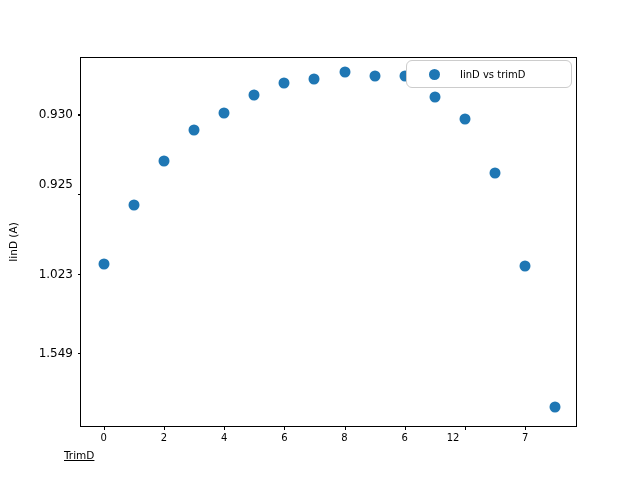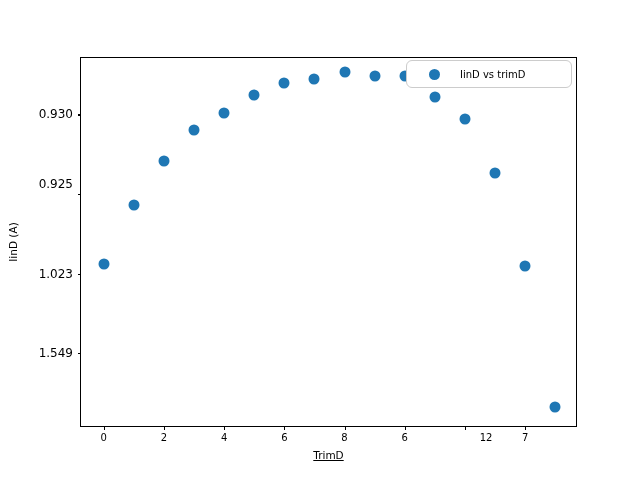--- a/index.html
+++ b/index.html
@@ -89,24 +89,23 @@
     top: 100%;
     margin-top: 6px;
     transform: translateX(-50%);
     font-size: 10px;
     color: #000000;
     white-space: nowrap;
   }
   
   #xlabel {
     position: absolute;
-    left: 80px;
+    left: 64px;
     top: 449px;
     width: 497px;
-    text-align: center;
     font-size: 10.5px;
     color: #000000;
     white-space: nowrap;
     text-decoration: underline;
   }
   #ylabel {
     position: absolute;
     left: 13px;
     top: 242px;
     font-size: 10.5px;
@@ -186,21 +185,21 @@
         <div class="xtick-label" style="left: 82.8333px;">2</div>
         <div class="xtick-mark" style="left: 143.076px;"></div>
         <div class="xtick-label" style="left: 143.076px;">4</div>
         <div class="xtick-mark" style="left: 203.318px;"></div>
         <div class="xtick-label" style="left: 203.318px;">6</div>
         <div class="xtick-mark" style="left: 263.561px;"></div>
         <div class="xtick-label" style="left: 263.561px;">8</div>
         <div class="xtick-mark" style="left: 323.803px;"></div>
         <div class="xtick-label" style="left: 323.803px;">6</div>
         <div class="xtick-mark" style="left: 384.045px;"></div>
-        <div class="xtick-label" style="left: 405px; text-align: right;">12</div>
+        <div class="xtick-label" style="left: 372px; text-align: right;">12</div>
         <div class="xtick-mark" style="left: 444.288px;"></div>
         <div class="xtick-label" style="left: 444.288px;">7</div>
       </div>
   </div>
 
   <div id="xlabel">TrimD</div>
 
   <div id="ylabel">IinD (A)</div>
 
   <div id="legend">

